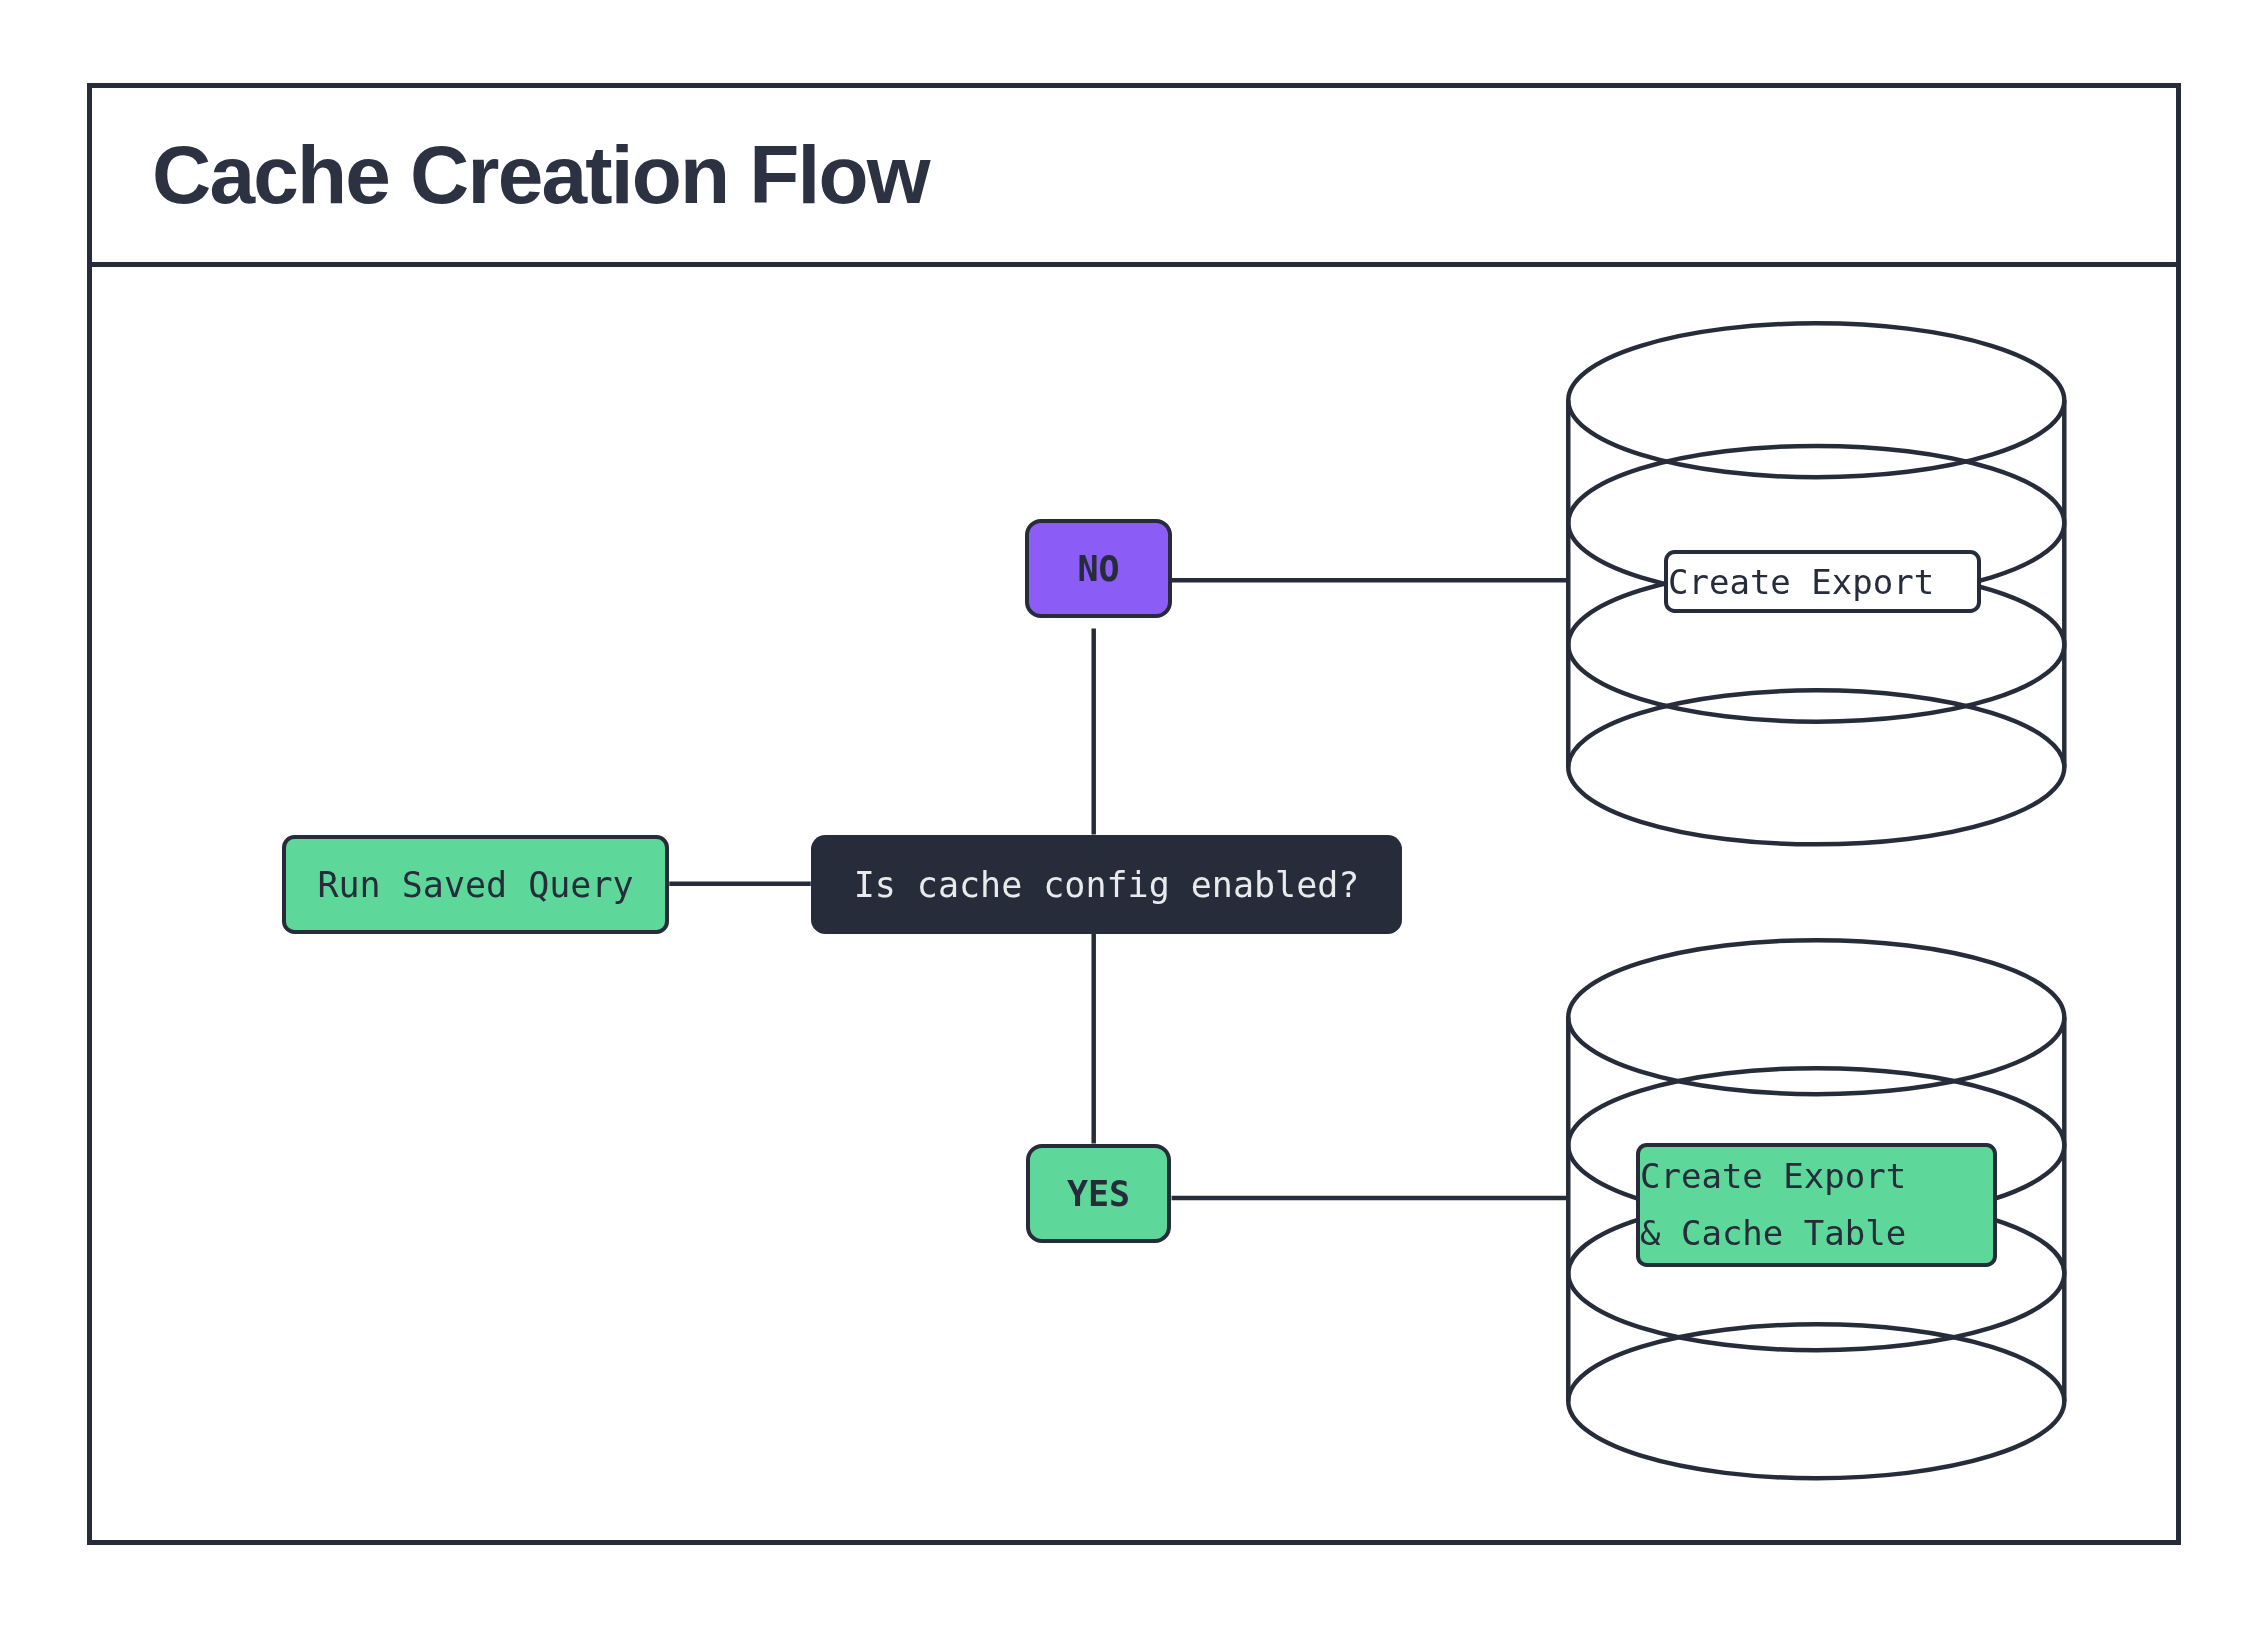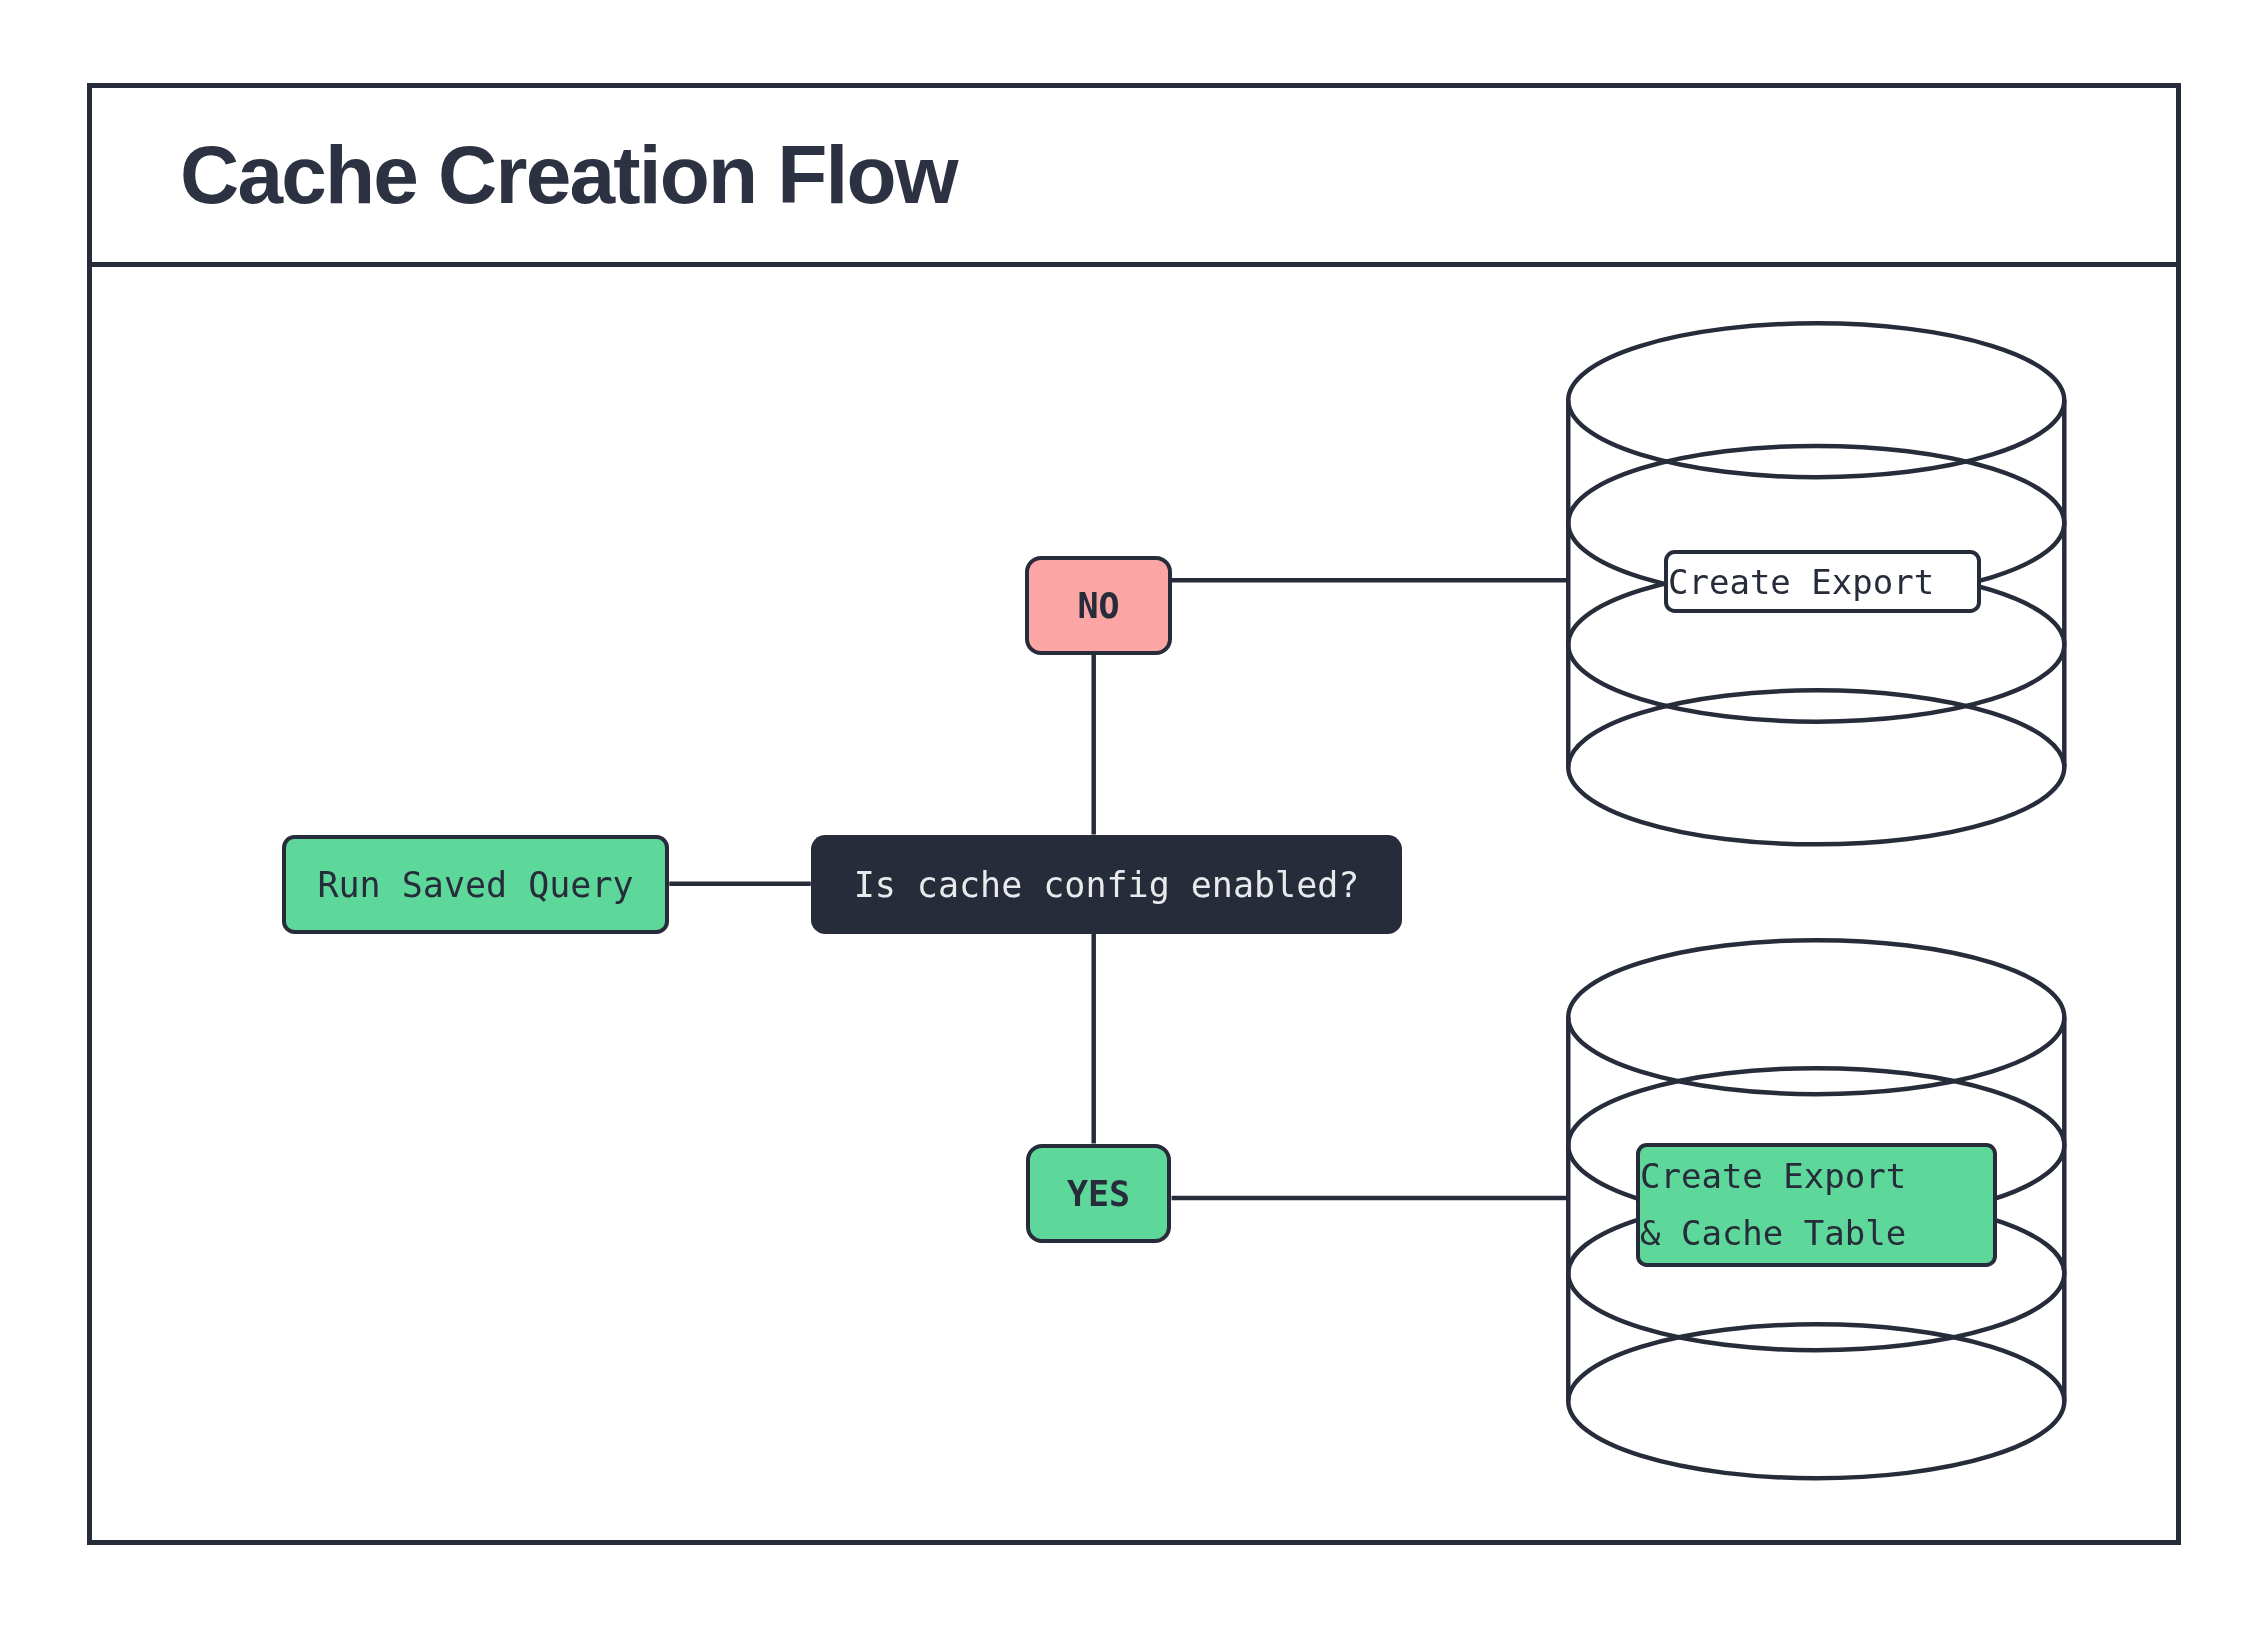--- a/index.html
+++ b/index.html
@@ -18,21 +18,21 @@
     width: 2094px; height: 1462px;
     border: 5.4px solid #272c3a;
     box-sizing: border-box;
     background: transparent;
   }
   .header {
     height: 174px;
     border-bottom: 5.4px solid #272c3a;
     display: flex;
     align-items: center;
-    padding-left: 88px;
+    padding-left: 60px;
     box-sizing: content-box;
   }
   .title {
     margin: 0;
     font-family: "Liberation Sans", sans-serif;
     font-weight: 700;
     font-size: 82px;
     letter-spacing: -1.8px;
     color: #2c3242;
   }
@@ -63,21 +63,21 @@
     background: #272c3a;
     color: #e9eaec;
     border-radius: 14.3px;
   }
   .node-branch {
     width: 147px; height: 99px;
     border: 4.5px solid #272c3a;
     border-radius: 16px;
     font-weight: bold;
   }
-  .node-no  { left: 1025px; top: 556px;  background: #fca5a5; }
+  .node-no  { left: 1025px; top: 519px;  background: #8b5cf6; }
   .node-yes { left: 1026px; top: 1144px; width: 145px; background: #5ed79a; }
   .db-tag {
     position: absolute;
     display: flex;
     align-items: center;
     justify-content: flex-start;
     box-sizing: border-box;
     border: 4.5px solid #272c3a;
     border-radius: 10.7px;
     font-size: 34px;

